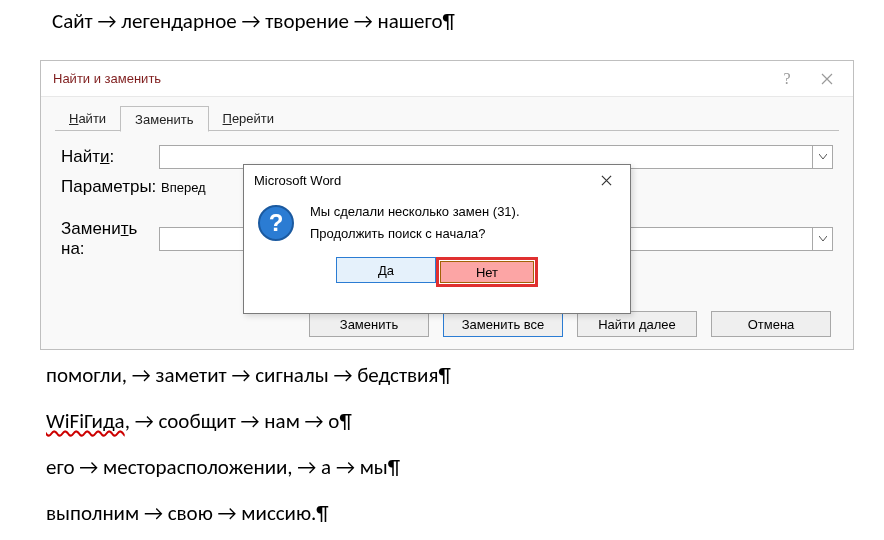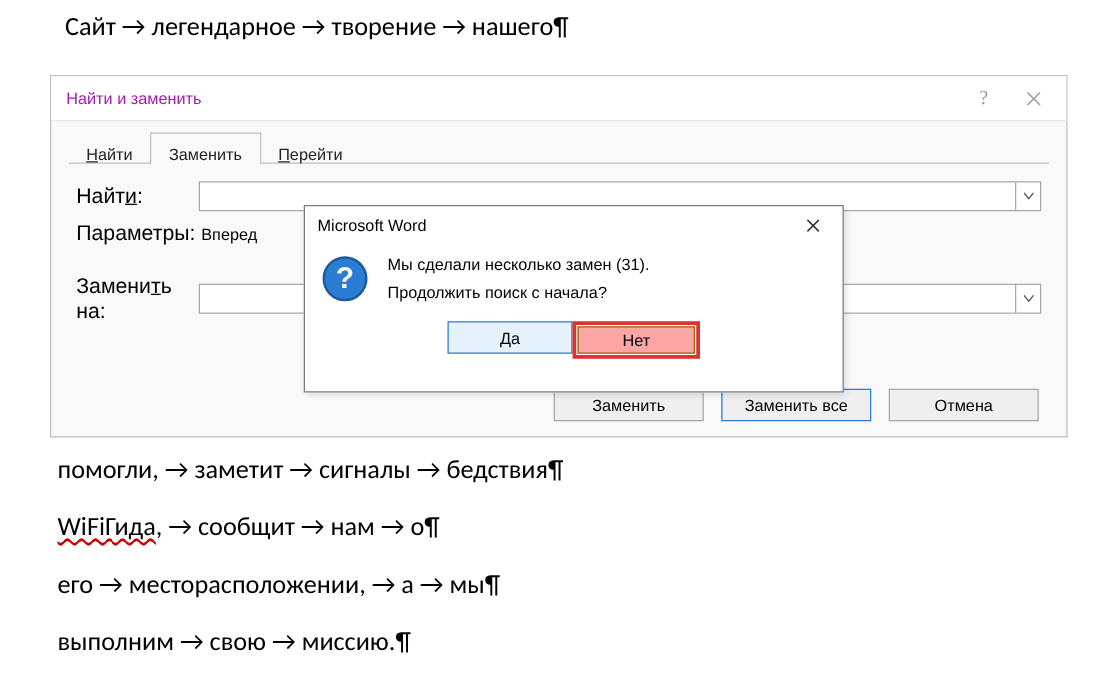--- a/index.html
+++ b/index.html
@@ -38,21 +38,21 @@
     background: #f9f9f9;
   }
   .fr-titlebar {
     height: 36px;
     display: flex;
     align-items: center;
     padding: 0 6px 0 12px;
     background: #fff;
     border-bottom: 1px solid #e8e8e8;
   }
-  .fr-title { color: #a21caf; font-size: 13px; flex: 0 0 auto; }
+  .fr-title { color: #7f1d1d; font-size: 13px; flex: 0 0 auto; }
   .fr-spacer { flex: 1; }
   .fr-help, .fr-close {
     width: 40px;
     height: 30px;
     display: flex;
     align-items: center;
     justify-content: center;
     color: #9a9a9a;
     font-size: 16px;
   }
@@ -76,21 +76,21 @@
     position: absolute;
     left: 0; right: 0; bottom: 0;
     height: 1px;
     background: #c0c0c0;
     z-index: 0;
   }
   .fr-tab {
     height: 26px;
     padding: 0 14px;
     display: flex;
-    align-items: flex-end;
+    align-items: center;
     font-size: 13px;
     color: #222;
     position: relative;
     z-index: 1;
   }
   .fr-tab .ul { text-decoration: underline; }
   .fr-tab.active {
     border: 1px solid #c0c0c0;
     border-bottom: 1px solid #f9f9f9;
     background: #f9f9f9;
@@ -144,21 +144,21 @@
   }
   .fr-btn-more { width: 106px; }
   .fr-btn-space { flex: 1; }
   .fr-btn-std { width: 120px; margin-left: 14px; }
 
   
   .msg {
     position: absolute;
     left: 243px;
     top: 164px;
-    width: 432px;
+    width: 388px;
     height: 150px;
     background: #fff;
     border: 1px solid #7a7a7a;
     box-shadow: 2px 2px 6px rgba(0,0,0,0.15);
     z-index: 10;
   }
   .msg-title {
     height: 30px;
     display: flex;
     align-items: center;
@@ -276,20 +276,21 @@
                 <path d="M0 0 L4 5 L8 0" stroke="#555" stroke-width="1" fill="none"></path>
               </svg>
           </div>
         </div>
       </div>
     </div>
     <div class="fr-buttons">
       <div class="fr-btn-space"></div>
       <div class="fr-btn fr-btn-std">Заменить</div>
       <div class="fr-btn fr-btn-std" style="border:1px solid #2b7cd3">Заменить все</div>
+      <div class="fr-btn fr-btn-std">Найти далее</div>
       <div class="fr-btn fr-btn-std">Отмена</div>
     </div>
   </div>
 </div>
 
 <div class="msg">
   <div class="msg-title">
     <div class="msg-title-text">Microsoft Word</div>
     <div class="msg-close">
       <svg viewBox="0 0 12 12" width="11" height="11">

